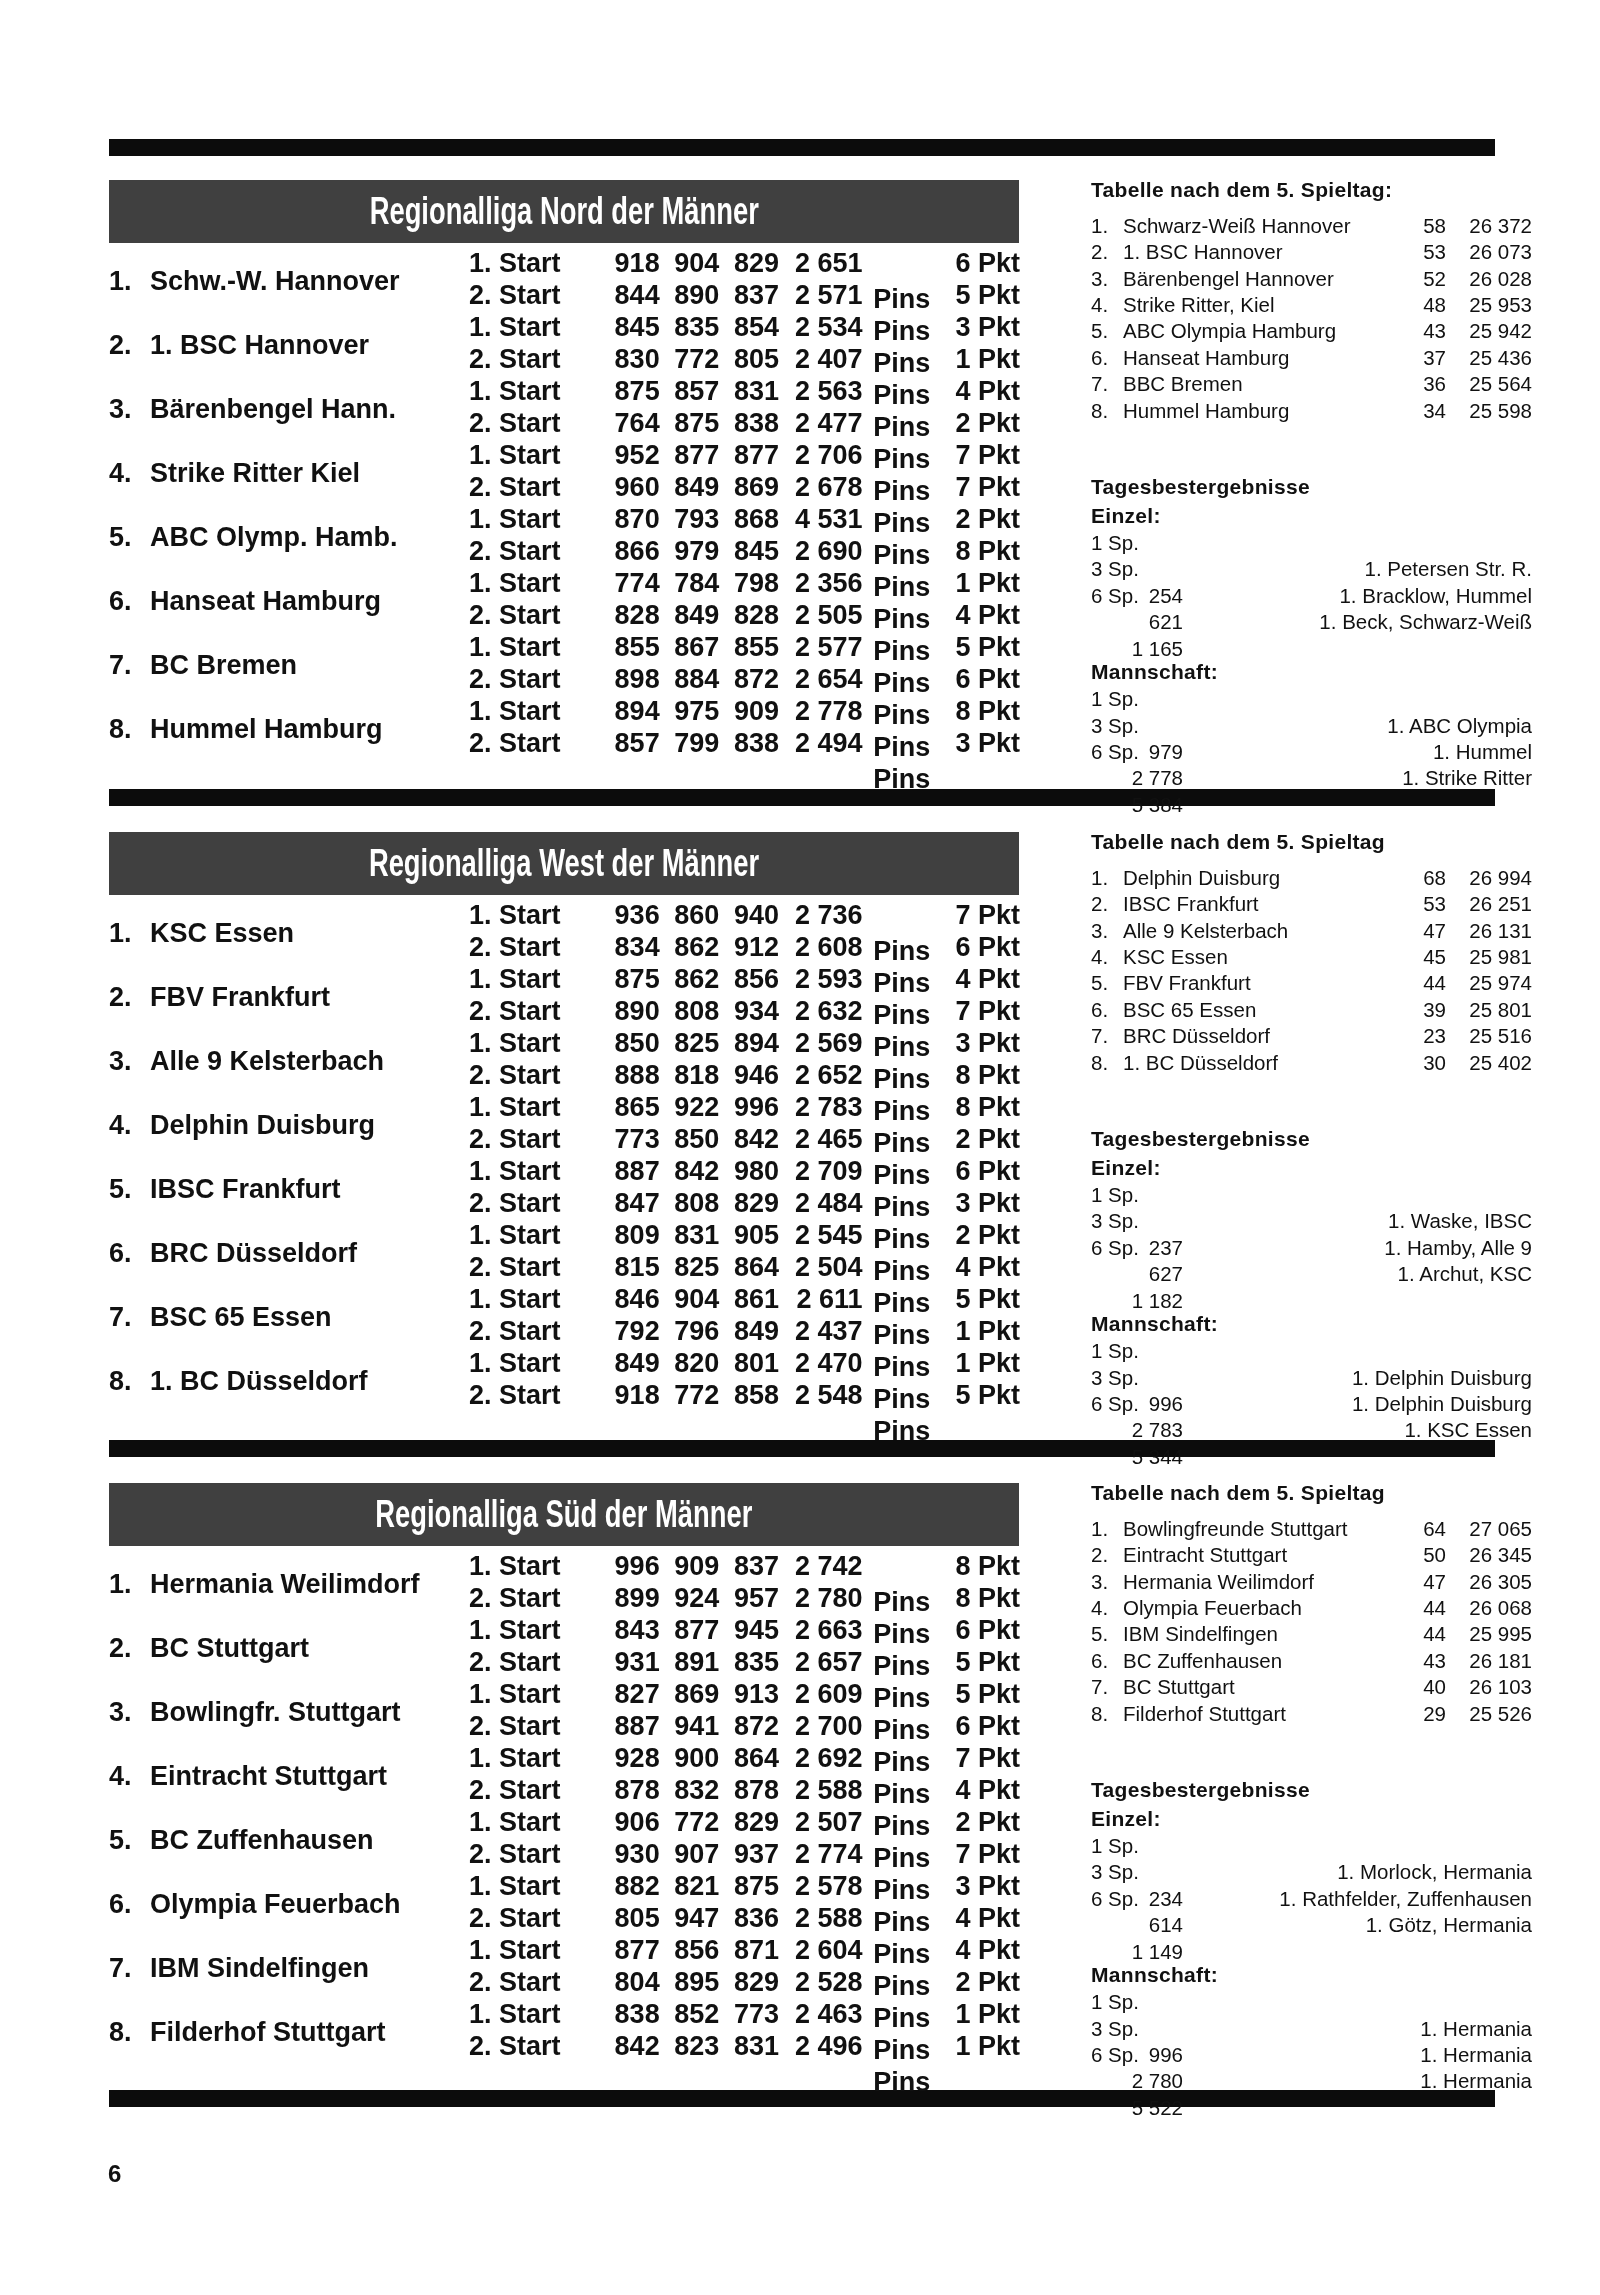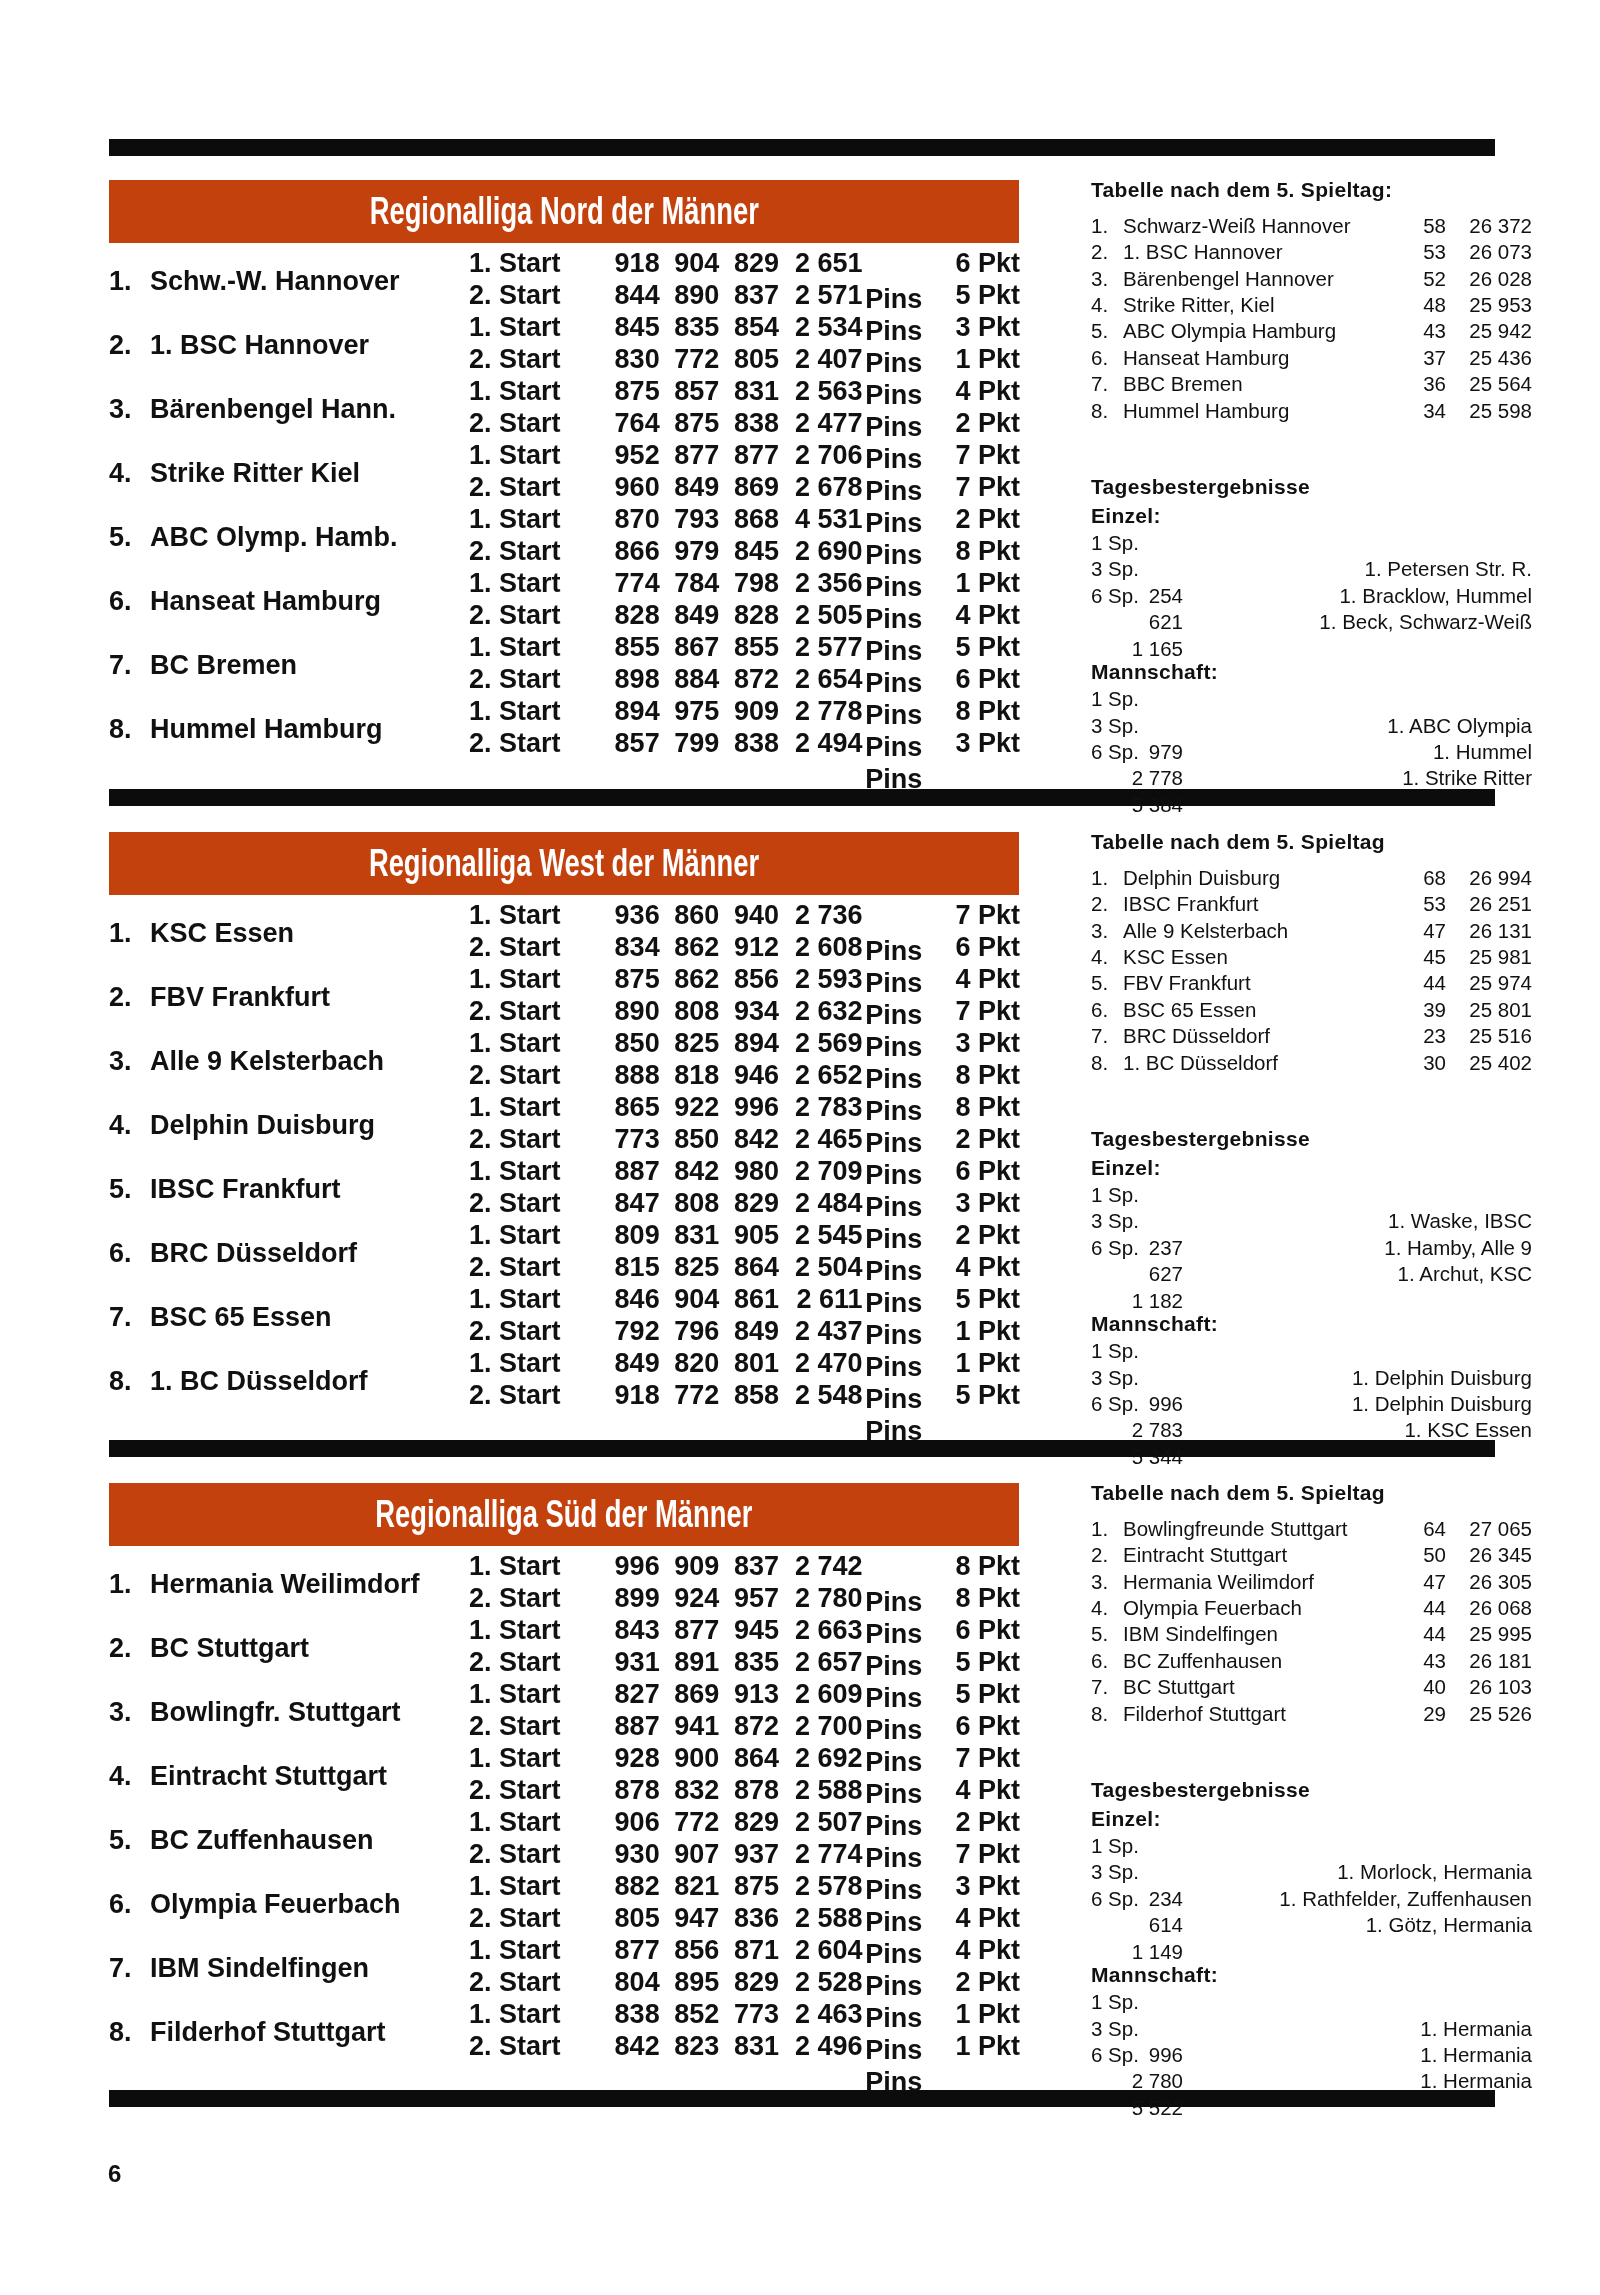--- a/index.html
+++ b/index.html
@@ -1,40 +1,40 @@
 <!DOCTYPE html>
 <html style="font-size:10.6px"><head>
 <meta charset="utf-8">
 <style>
   html, body { margin: 0; padding: 0; background: #ffffff; }
   body { width: 1600px; height: 2295px; position: relative; overflow: hidden; color: #111; }
   .bar { position: absolute; left: 109px; width: 1386px; height: 17px; background: #0c0c0c; }
   .section { position: absolute; left: 109px; width: 1386px; }
   .hdr {
-    position: absolute; left: 0; top: 0; width: 910px; height: 63px; background: #c2410c;
+    position: absolute; left: 0; top: 0; width: 910px; height: 63px; background: #404040;
     display: flex; align-items: center; justify-content: center;
   }
   .hdr span {
     color: #fff; font-family: "Liberation Sans", sans-serif; font-weight: bold;
     font-size: 38px; display: inline-block; transform: scaleX(0.72); letter-spacing: 0px;
     white-space: nowrap;
   }
   .results { position: absolute; left: 0; top: 85px; width: 911px; }
   .row {
     height: 32px; display: flex; align-items: center;
     font-family: "Liberation Sans", sans-serif; font-weight: bold; font-size: 27px; white-space: nowrap;
   }
   .team { width: 360px; display: flex; transform-origin: left center; }
   .team .rank { width: 41px; }
   .start { display: flex; width: 551px; justify-content: space-between; }
   .start span { display: inline-block; }
   .c-label { width: 131px; }
   .c-g { width: 57px; text-align: right; }
   .c-t { width: 81px; text-align: right; }
-  .c-pins { width: 73px; text-align: left; margin-top: 36px; }
+  .c-pins { width: 73px; text-align: center; margin-top: 36px; }
   .c-pkt { width: 79px; text-align: right; }
   .side {
     position: absolute; left: 945px; top: -5.3px; width: 441px;
     font-family: "Liberation Sans", sans-serif; font-size: 20.5px; margin-left: 37px;
   }
   .side .h { font-weight: bold; font-size: 21px; height: 29px; line-height: 29px; letter-spacing: 0.3px; }
   .side .gap { height: 9.2px; }
   .tr { display: flex; height: 26.4px; line-height: 26.4px; white-space: nowrap; }
   .tr .n { width: 32px; }
   .tr .nm { flex: 1; }

